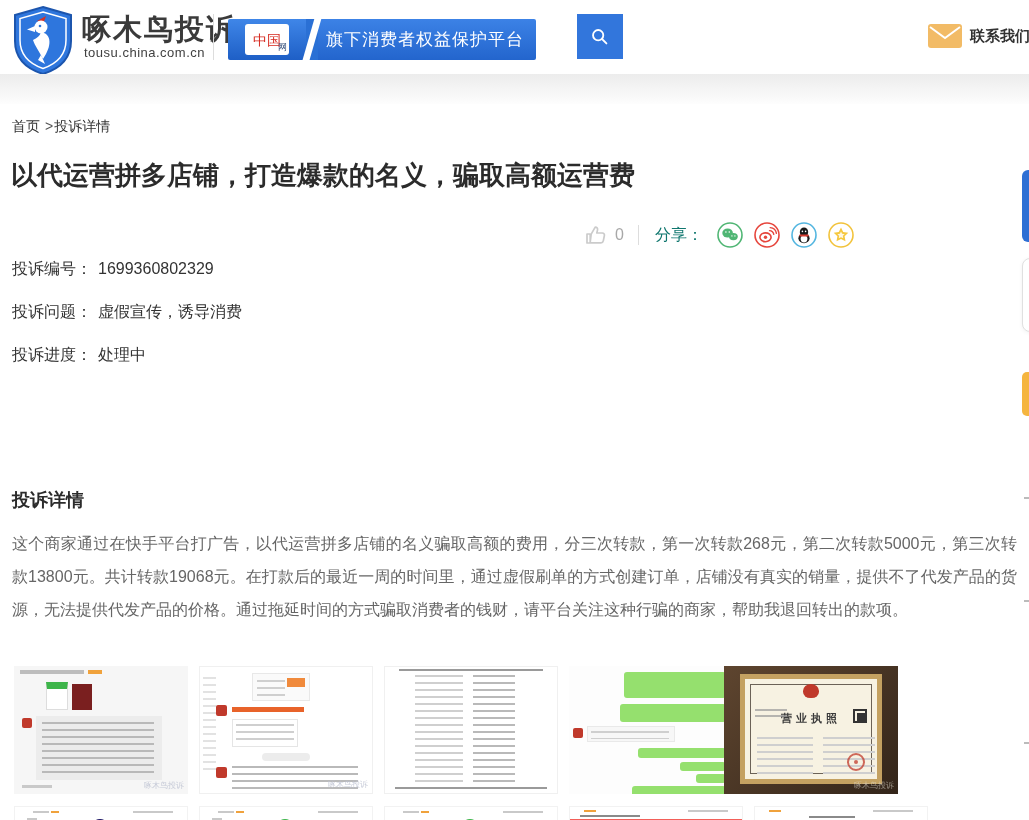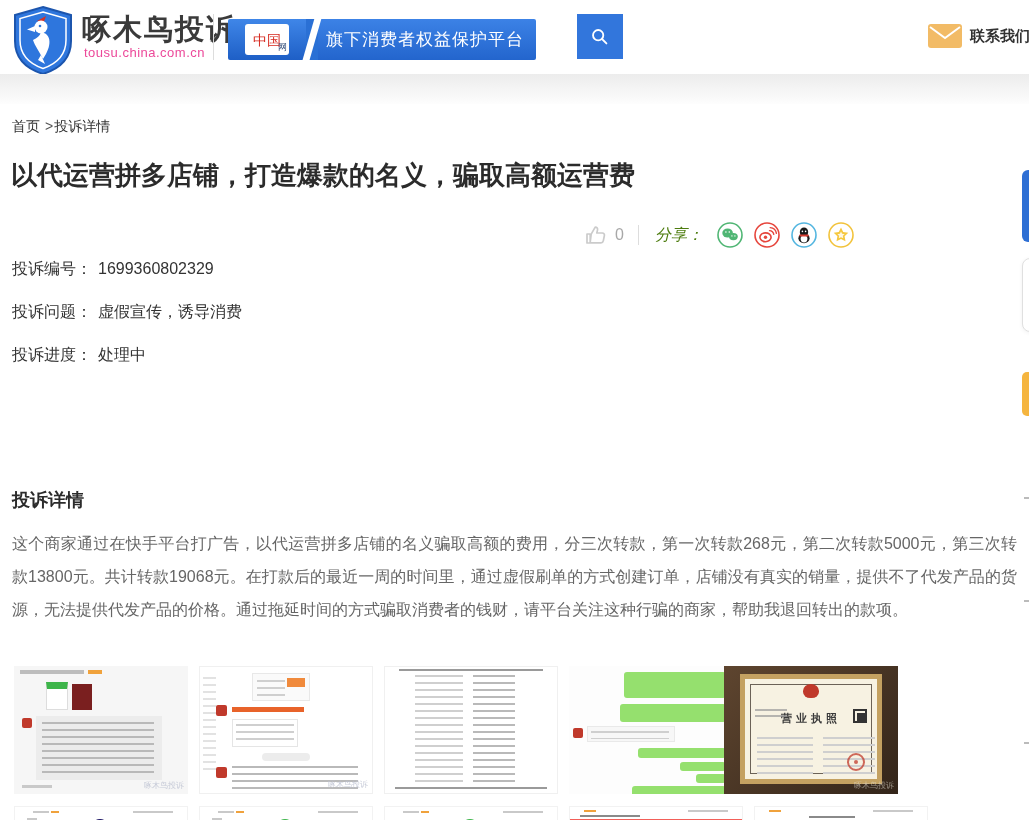--- a/index.html
+++ b/index.html
@@ -7,21 +7,21 @@
   body { font-family:"Liberation Sans","DejaVu Sans",sans-serif; }
   #page { position:relative; width:1029px; height:820px; overflow:hidden; background:#fff; }
   .abs { position:absolute; }
 
   
   .header { position:absolute; left:0; top:0; width:1029px; height:74px; background:#fff; }
   .gray-strip { position:absolute; left:0; top:74px; width:1029px; height:30px;
                 background:linear-gradient(180deg,#ececec,#fdfdfd); }
   .brand-name { position:absolute; left:82px; top:10px; font-size:29px; font-weight:700;
                 color:#3a3a3a; letter-spacing:2px; white-space:nowrap; }
-  .brand-url { position:absolute; left:84px; top:45px; font-size:13px; color:#ec4899; letter-spacing:.5px; }
+  .brand-url { position:absolute; left:84px; top:45px; font-size:13px; color:#404040; letter-spacing:.5px; }
   .hdr-divider { position:absolute; left:213px; top:14px; width:1px; height:46px; background:#ddd; }
 
   .cn-banner { position:absolute; left:228px; top:19px; height:41px; display:flex; border-radius:2px; overflow:hidden; }
   .cn-banner-left { width:78px; background:linear-gradient(180deg,#3f86e8,#1e5fc6);
                     display:flex; align-items:center; justify-content:center; position:relative; }
   .cn-logo-box { width:44px; height:31px; background:#fff; border-radius:3px; position:relative;
                  display:flex; align-items:center; justify-content:center; }
   .cn-logo-main { color:#d6281e; font-weight:400; font-size:14px; line-height:1; }
   .cn-logo-sub { position:absolute; right:2px; bottom:1px; font-size:9px; color:#35507c; }
   .cn-banner-slash { width:12px; background:#2a70d5; position:relative; }
@@ -44,21 +44,21 @@
   .breadcrumb { position:absolute; left:12px; top:118px; font-size:14px; color:#333; }
   .breadcrumb .sep { color:#555; margin:0 1px 0 5px; }
   .post-title { position:absolute; left:11px; top:158px; width:1005px; font-size:26px; font-weight:700; color:#2b2b2b; }
 
   
   .meta-row { position:absolute; left:0; top:220px; width:1029px; height:30px; }
   .published { position:absolute; left:12px; top:5px; font-size:16px; color:#a3a3a3; }
   .meta-right { position:absolute; left:584px; top:0; display:flex; align-items:center; height:30px; }
   .like-count { font-size:16px; color:#a8a8a8; margin:0 14px 0 7px; }
   .meta-bar { width:1px; height:20px; background:#ddd; margin-right:16px; }
-  .share-label { font-size:16px; color:#4d7c0f; margin-right:14px;font-style:italic; }
+  .share-label { font-size:16px; color:#0f766e; margin-right:14px; }
   .share-icons { display:flex; gap:11px; }
   .share-icons svg { display:block; cursor:pointer; }
 
   
   .fields { position:absolute; left:12px; top:247px; }
   .field-row { height:43px; line-height:43px; font-size:16px; }
   .flabel { color:#333; }
   .fvalue { color:#333; margin-left:6px; }
   .fvalue.link { color:#7fa6da; cursor:pointer; }
 

